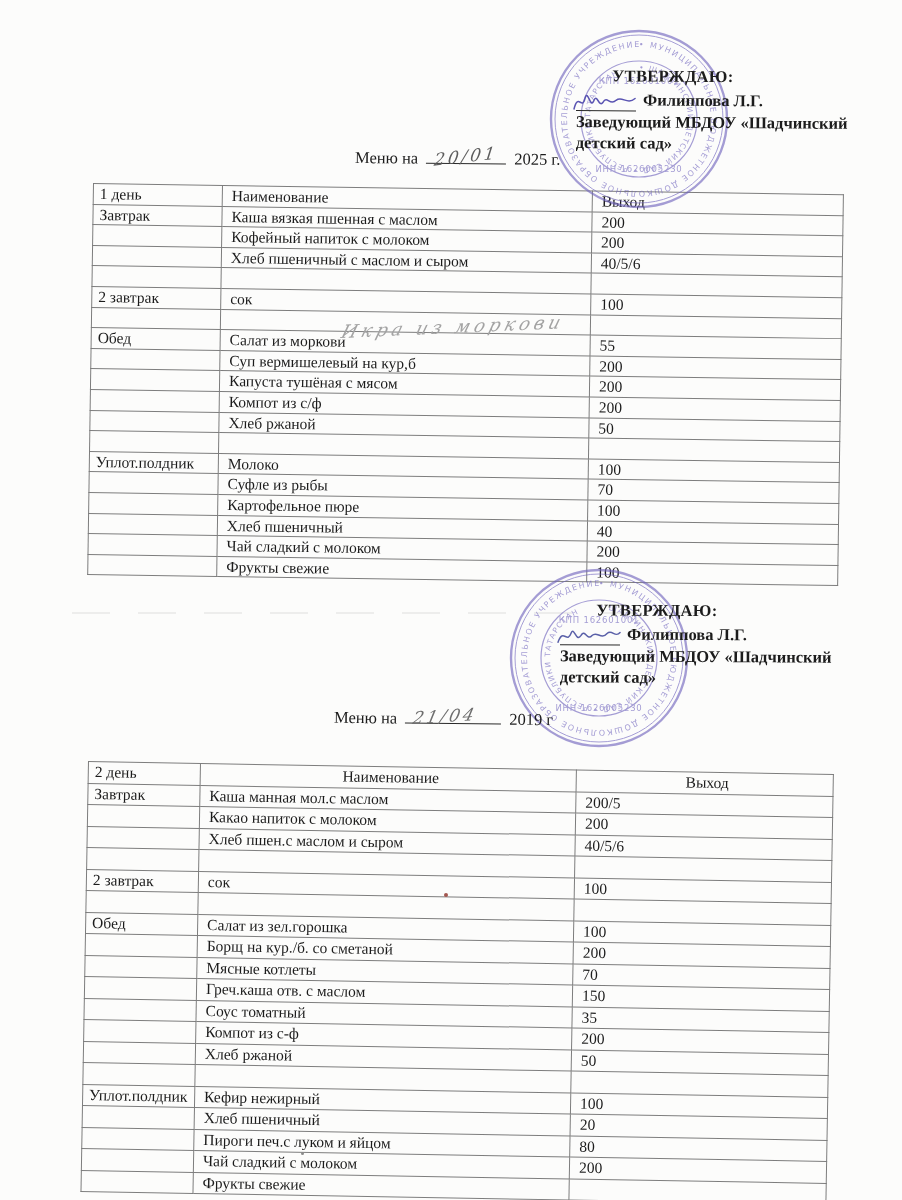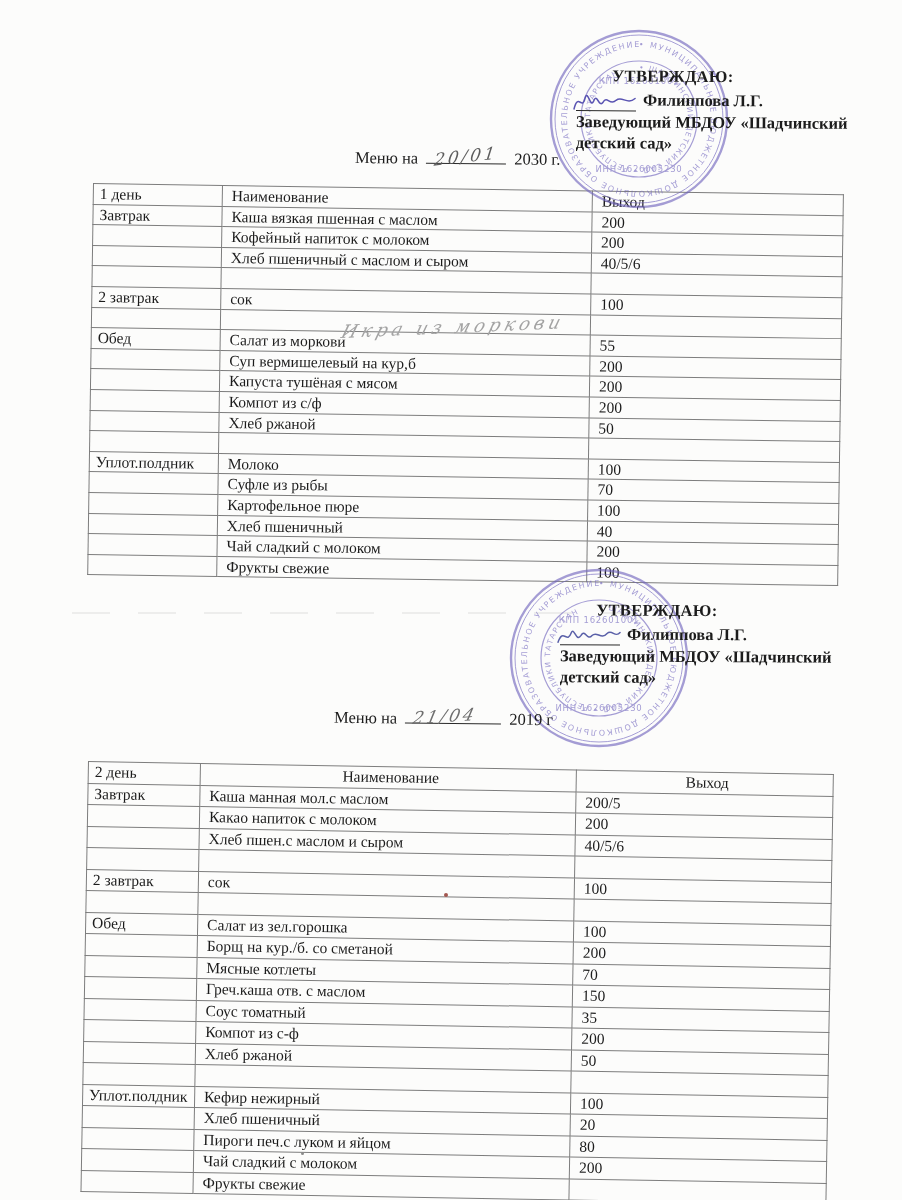--- a/index.html
+++ b/index.html
@@ -92,21 +92,21 @@
       <circle cx="95" cy="95" r="84" stroke-width="1"></circle>
       <circle cx="95" cy="95" r="58" stroke-width="1.2"></circle>
     </g>
     <text class="ring"><textPath href="#ring1a">• МУНИЦИПАЛЬНОЕ БЮДЖЕТНОЕ ДОШКОЛЬНОЕ ОБРАЗОВАТЕЛЬНОЕ УЧРЕЖДЕНИЕ •</textPath></text>
     <text class="ring2"><textPath href="#ring1b">• ШАДЧИНСКИЙ ДЕТСКИЙ САД • РЕСПУБЛИКИ ТАТАРСТАН</textPath></text>
     <text class="num" x="95" y="60" text-anchor="middle">КПП 162601001</text>
     <text class="num" x="95" y="148" text-anchor="middle">ИНН 1626005230</text>
   </svg>
 
   <div class="menu-title t1">
-    <span>Меню на</span><span class="date-slot"><span class="hand-date">20/01</span></span><span>2030 г.</span>
+    <span>Меню на</span><span class="date-slot"><span class="hand-date">20/01</span></span><span>2025 г.</span>
   </div>
 
   <table class="menu-table mt1">
     <colgroup>
         <col style="width:129px">
         <col style="width:370px">
         <col style="width:251px">
       </colgroup>
     <thead>
       <tr>

